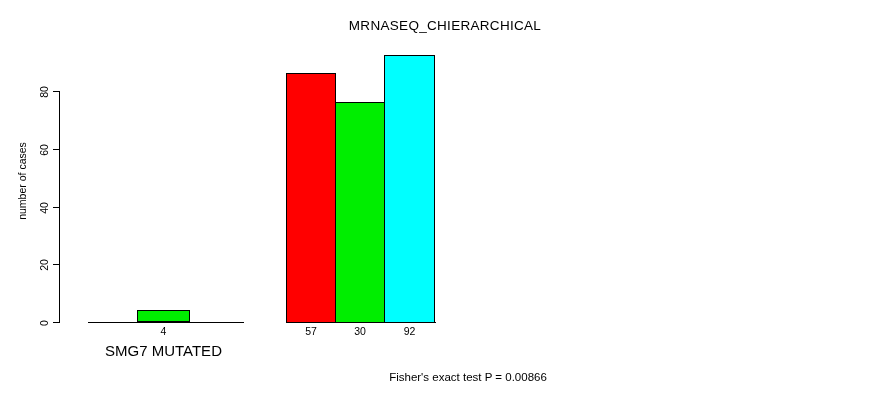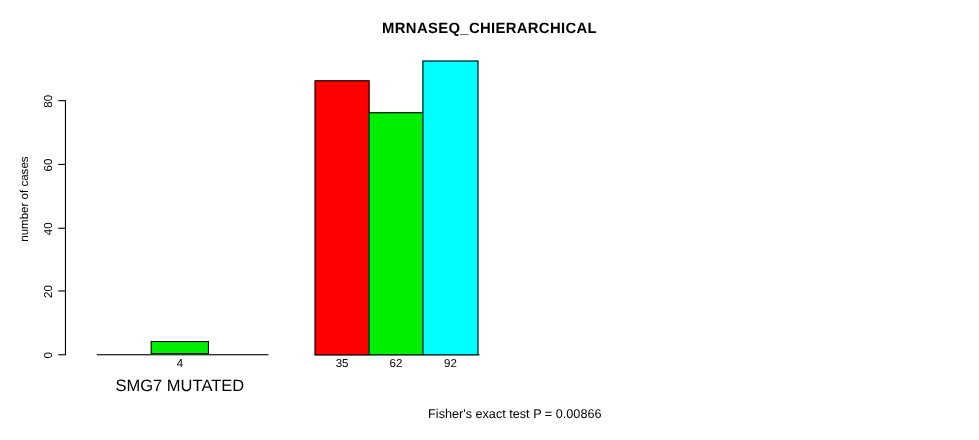--- a/index.html
+++ b/index.html
@@ -19,21 +19,21 @@
     width: 890px;
     height: 400px;
   }
   .abs { position: absolute; }
 
   
   #chart-title {
     left: 0; right: 0; top: 18px;
     text-align: center;
     font-size: 13.5px;
-    font-weight: bold;
+    font-weight: normal;
     letter-spacing: 0.3px;
   }
 
   
   #y-axis-line {
     left: 59px; top: 91px;
     width: 1px; height: 232px;
     background: #000;
   }
   .y-tick {
@@ -130,24 +130,24 @@
   <div class="abs baseline" style="left:88px; top:322px; width:156px"></div>
 
   <div class="abs bar" style="left:137px; top:310px; width:53px; height:12px; background:#00ee00"></div>
   <div class="abs bar-value" style="left:137px; top:325px; width:53px">4</div>
 
   <div class="abs group-label" style="left:59px; top:342px; width:209px">SMG7 MUTATED</div>
 
   <div class="abs baseline" style="left:286px; top:322px; width:150px"></div>
 
   <div class="abs bar" style="left:286px; top:73px; width:50px; height:250px; background:#ff0000"></div>
-  <div class="abs bar-value" style="left:286px; top:325px; width:50px">35</div>
+  <div class="abs bar-value" style="left:286px; top:325px; width:50px">57</div>
 
   <div class="abs bar" style="left:335px; top:102px; width:50px; height:221px; background:#00ee00"></div>
-  <div class="abs bar-value" style="left:335px; top:325px; width:50px">62</div>
+  <div class="abs bar-value" style="left:335px; top:325px; width:50px">30</div>
 
   <div class="abs bar" style="left:384px; top:55px; width:51px; height:268px; background:#00ffff"></div>
   <div class="abs bar-value" style="left:384px; top:325px; width:51px">92</div>
 
 
 
   <div class="abs" id="footer-note">Fisher's exact test P = 0.00866</div>
 
 </div>
 

